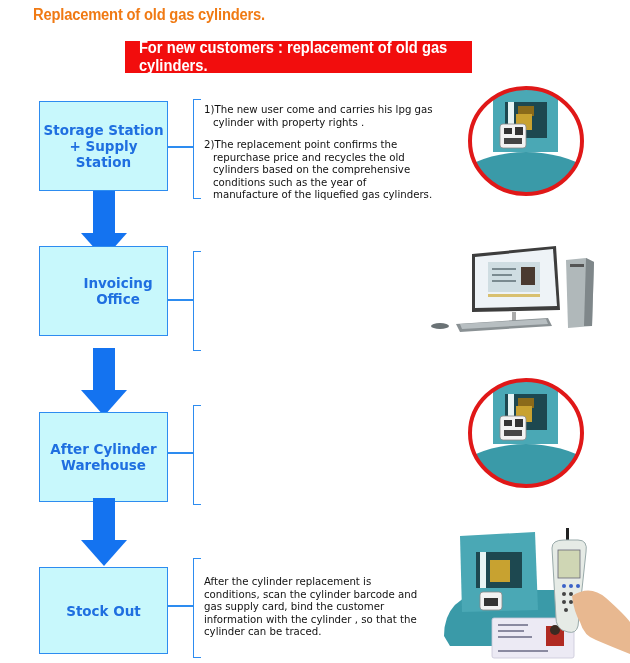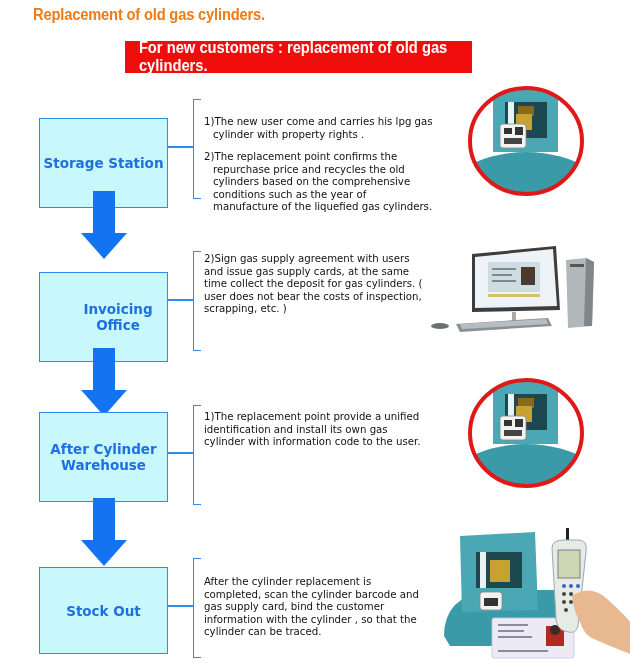--- a/index.html
+++ b/index.html
@@ -19,75 +19,74 @@
   .illus{position:absolute;}
 </style>
 </head>
 <body>
 
 <div class="page-title">Replacement of old gas cylinders.</div>
 <div class="banner">
     <span>For new customers : replacement of old gas cylinders.</span>
   </div>
 
-<div class="stage-box" style="top:118px;">
+<div class="stage-box" style="top:101px;">
   <div>
     <div>Storage Station</div>
+    <div>+ Supply Station</div>
   </div>
 </div>
 <div class="connector" style="top:146px;"></div>
 <div class="bracket" style="top:99px;height:100px;"></div>
-<div class="desc" style="top:116px;width:230px;">
+<div class="desc" style="top:104px;width:230px;">
   <p class="indent">1)The new user come and carries his lpg gas cylinder with property rights .</p>
   <p class="indent">2)The replacement point confirms the repurchase price and recycles the old cylinders based on the comprehensive conditions such as the year of manufacture of the liquefied gas cylinders.</p>
 </div>
 
 <div class="arrow" style="top:191px;height:68px;">
   <div class="shaft" style="height:44px;"></div>
   <div class="head" style="top:42px;"></div>
 </div>
 
-<div class="stage-box" style="top:272px;padding-left:29px;">
+<div class="stage-box" style="top:246px;padding-left:29px;">
   <div>Invoicing Office</div>
 </div>
 <div class="connector" style="top:299px;"></div>
 <div class="bracket" style="top:251px;height:100px;"></div>
 <div class="desc" style="top:253px;width:225px;">
-  <p>2)Sign gas supply agreement with users and issue gas supply cards, at the same time collect the deposit for gas cylinders. ( user does not bear the costs of inspection, scrapping, etc. )</p>
 </div>
 
 <div class="arrow" style="top:348px;height:68px;">
   <div class="shaft" style="height:44px;"></div>
   <div class="head" style="top:42px;"></div>
 </div>
 
 <div class="stage-box" style="top:412px;">
   <div>
     <div>After Cylinder</div>
     <div>Warehouse</div>
   </div>
 </div>
 <div class="connector" style="top:452px;"></div>
 <div class="bracket" style="top:405px;height:100px;"></div>
 <div class="desc" style="top:411px;width:225px;">
-  <p>1)The replacement point provide a unified identification and install its own gas cylinder with information code to the user.</p>
 </div>
 
 <div class="arrow" style="top:498px;height:68px;">
   <div class="shaft" style="height:44px;"></div>
   <div class="head" style="top:42px;"></div>
 </div>
 
 <div class="stage-box" style="top:567px;height:87px;">
   <div>Stock Out</div>
 </div>
 <div class="connector" style="top:605px;"></div>
 <div class="bracket" style="top:558px;height:100px;"></div>
 <div class="desc" style="top:576px;width:225px;">
-  <p>After the cylinder replacement is completed, scan the cylinder barcode and gas supply card, bind the customer information with the cylinder , so that the cylinder can be traced.</p>
+  <p>After the cylinder replacement is conditions, scan the cylinder barcode and gas supply card, bind the customer information with the cylinder , so that the cylinder can be traced.</p>
 </div>
 
 <svg class="illus" style="left:460px;top:82px;" width="132" height="118" viewBox="0 0 132 118">
   <defs>
       <clipPath id="c1">
         <ellipse cx="66" cy="59" rx="56" ry="53"></ellipse>
       </clipPath>
     </defs>
   <ellipse cx="66" cy="59" rx="58" ry="55" fill="#fff"></ellipse>
   <g clip-path="url(#c1)">

